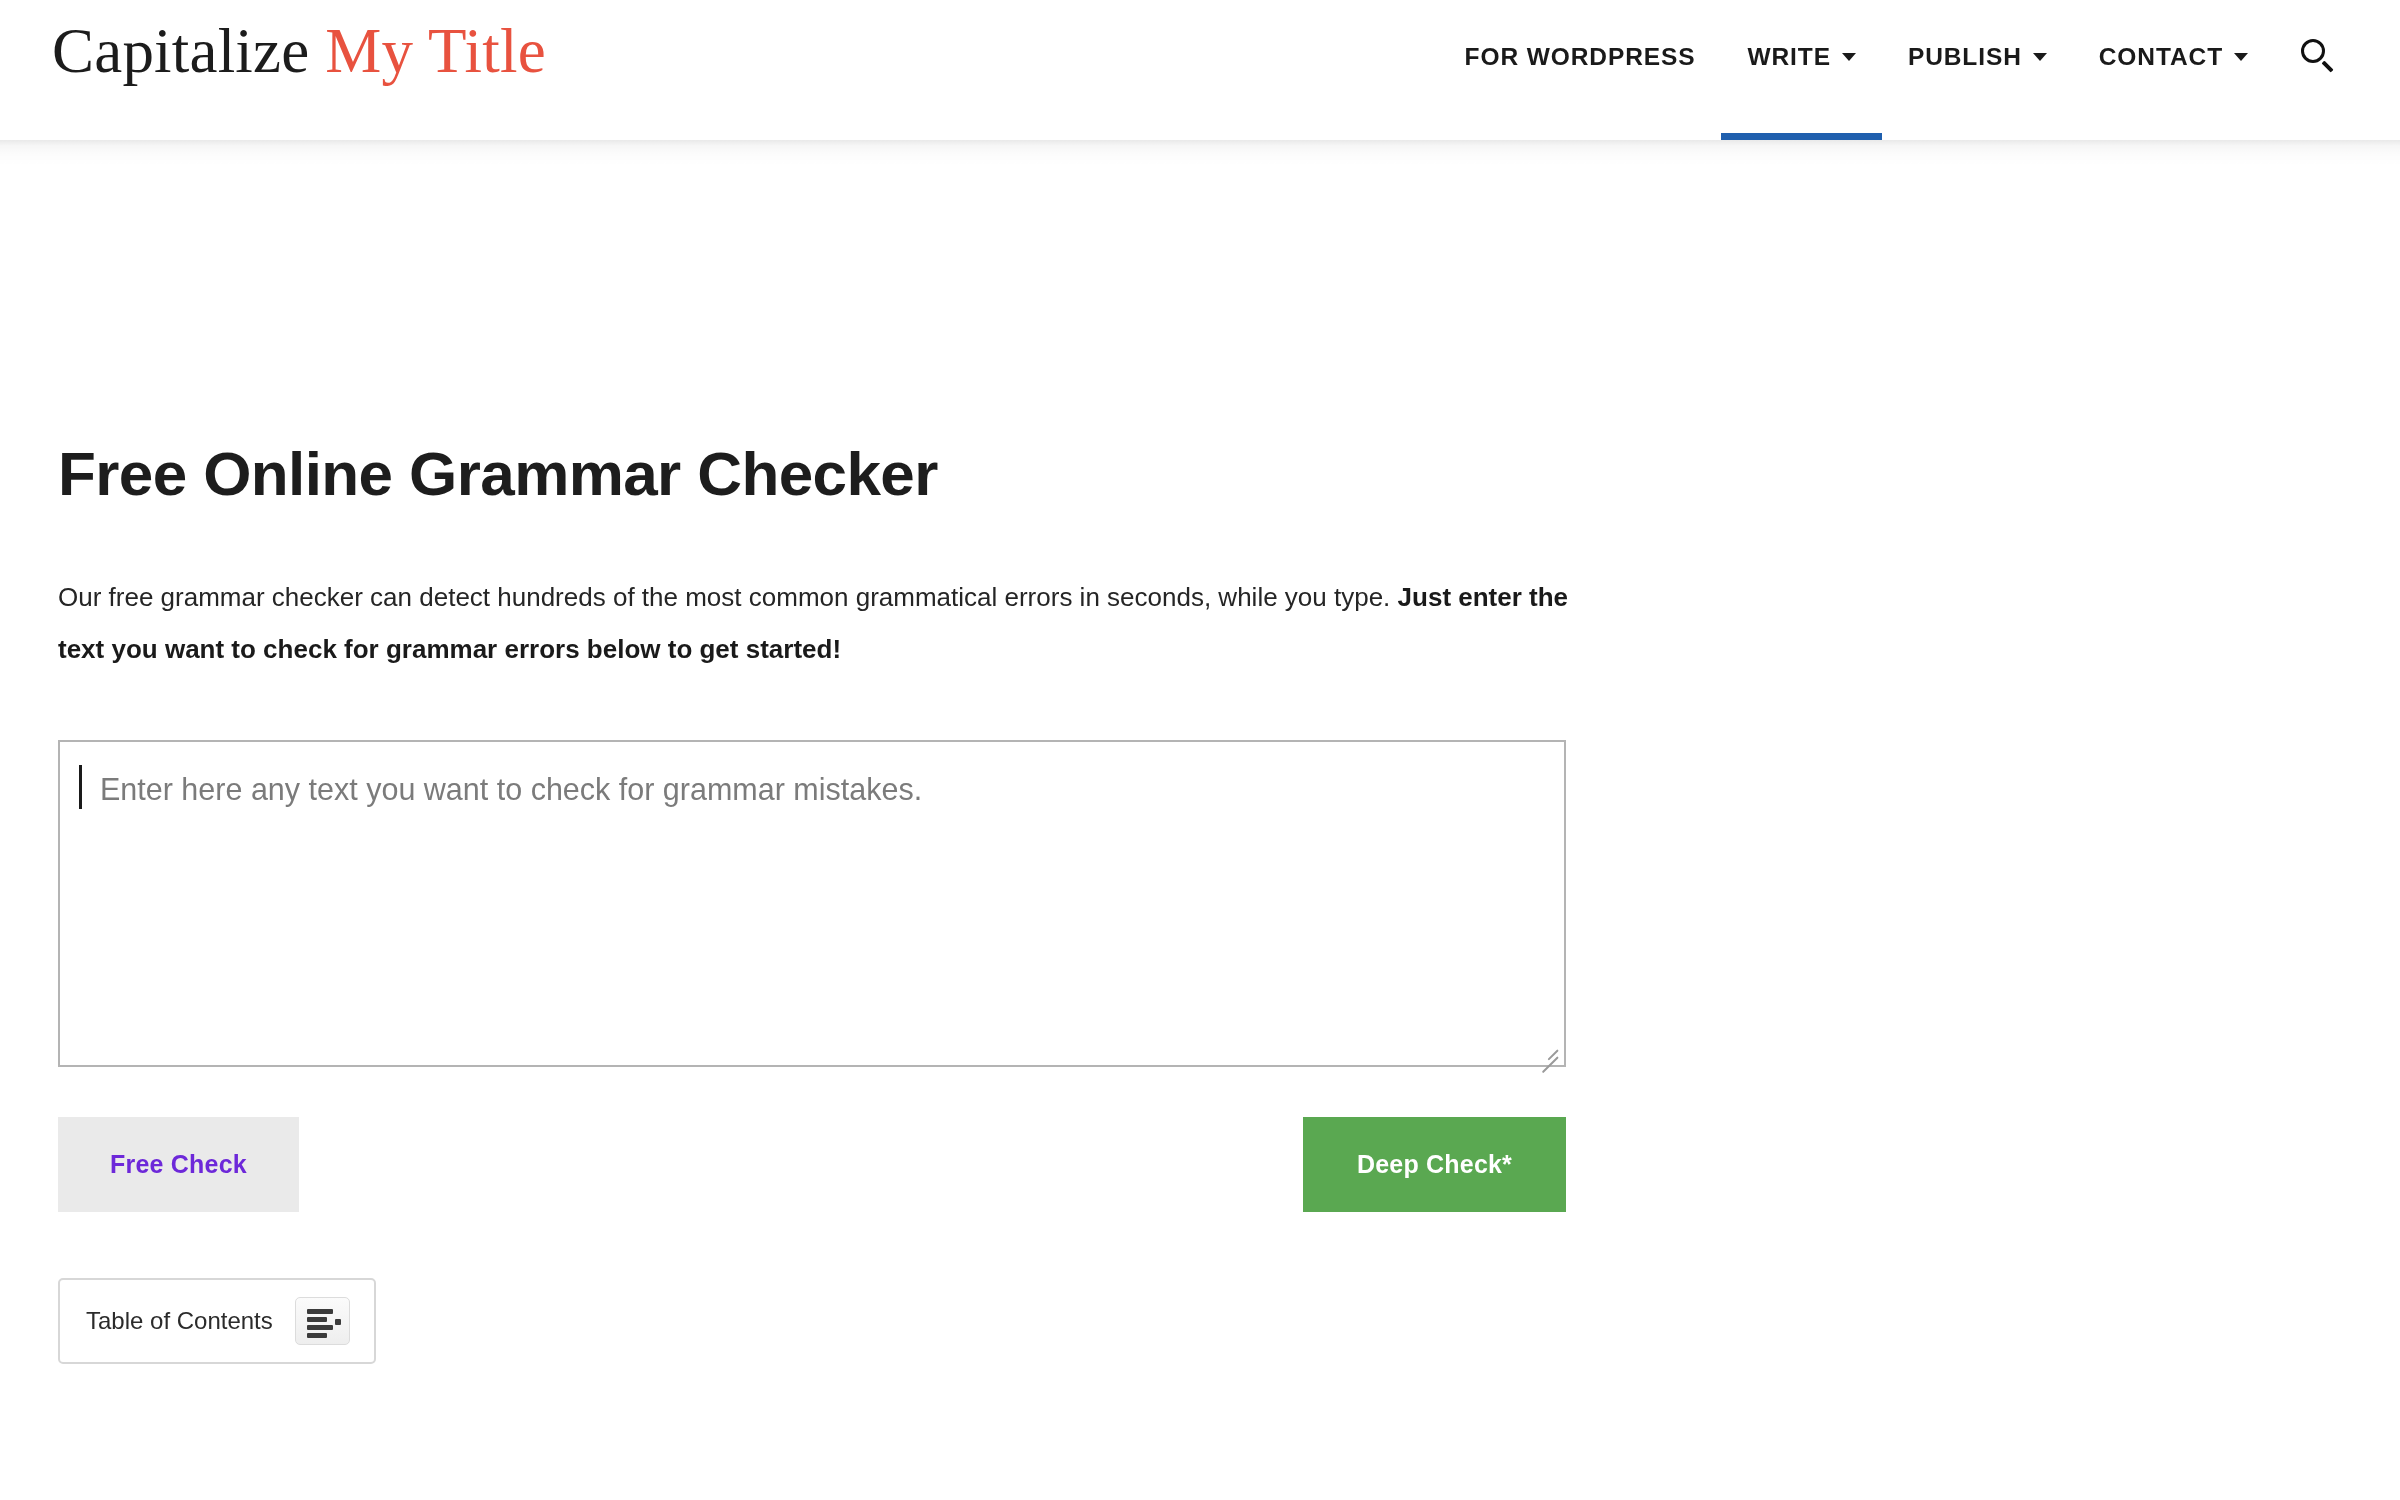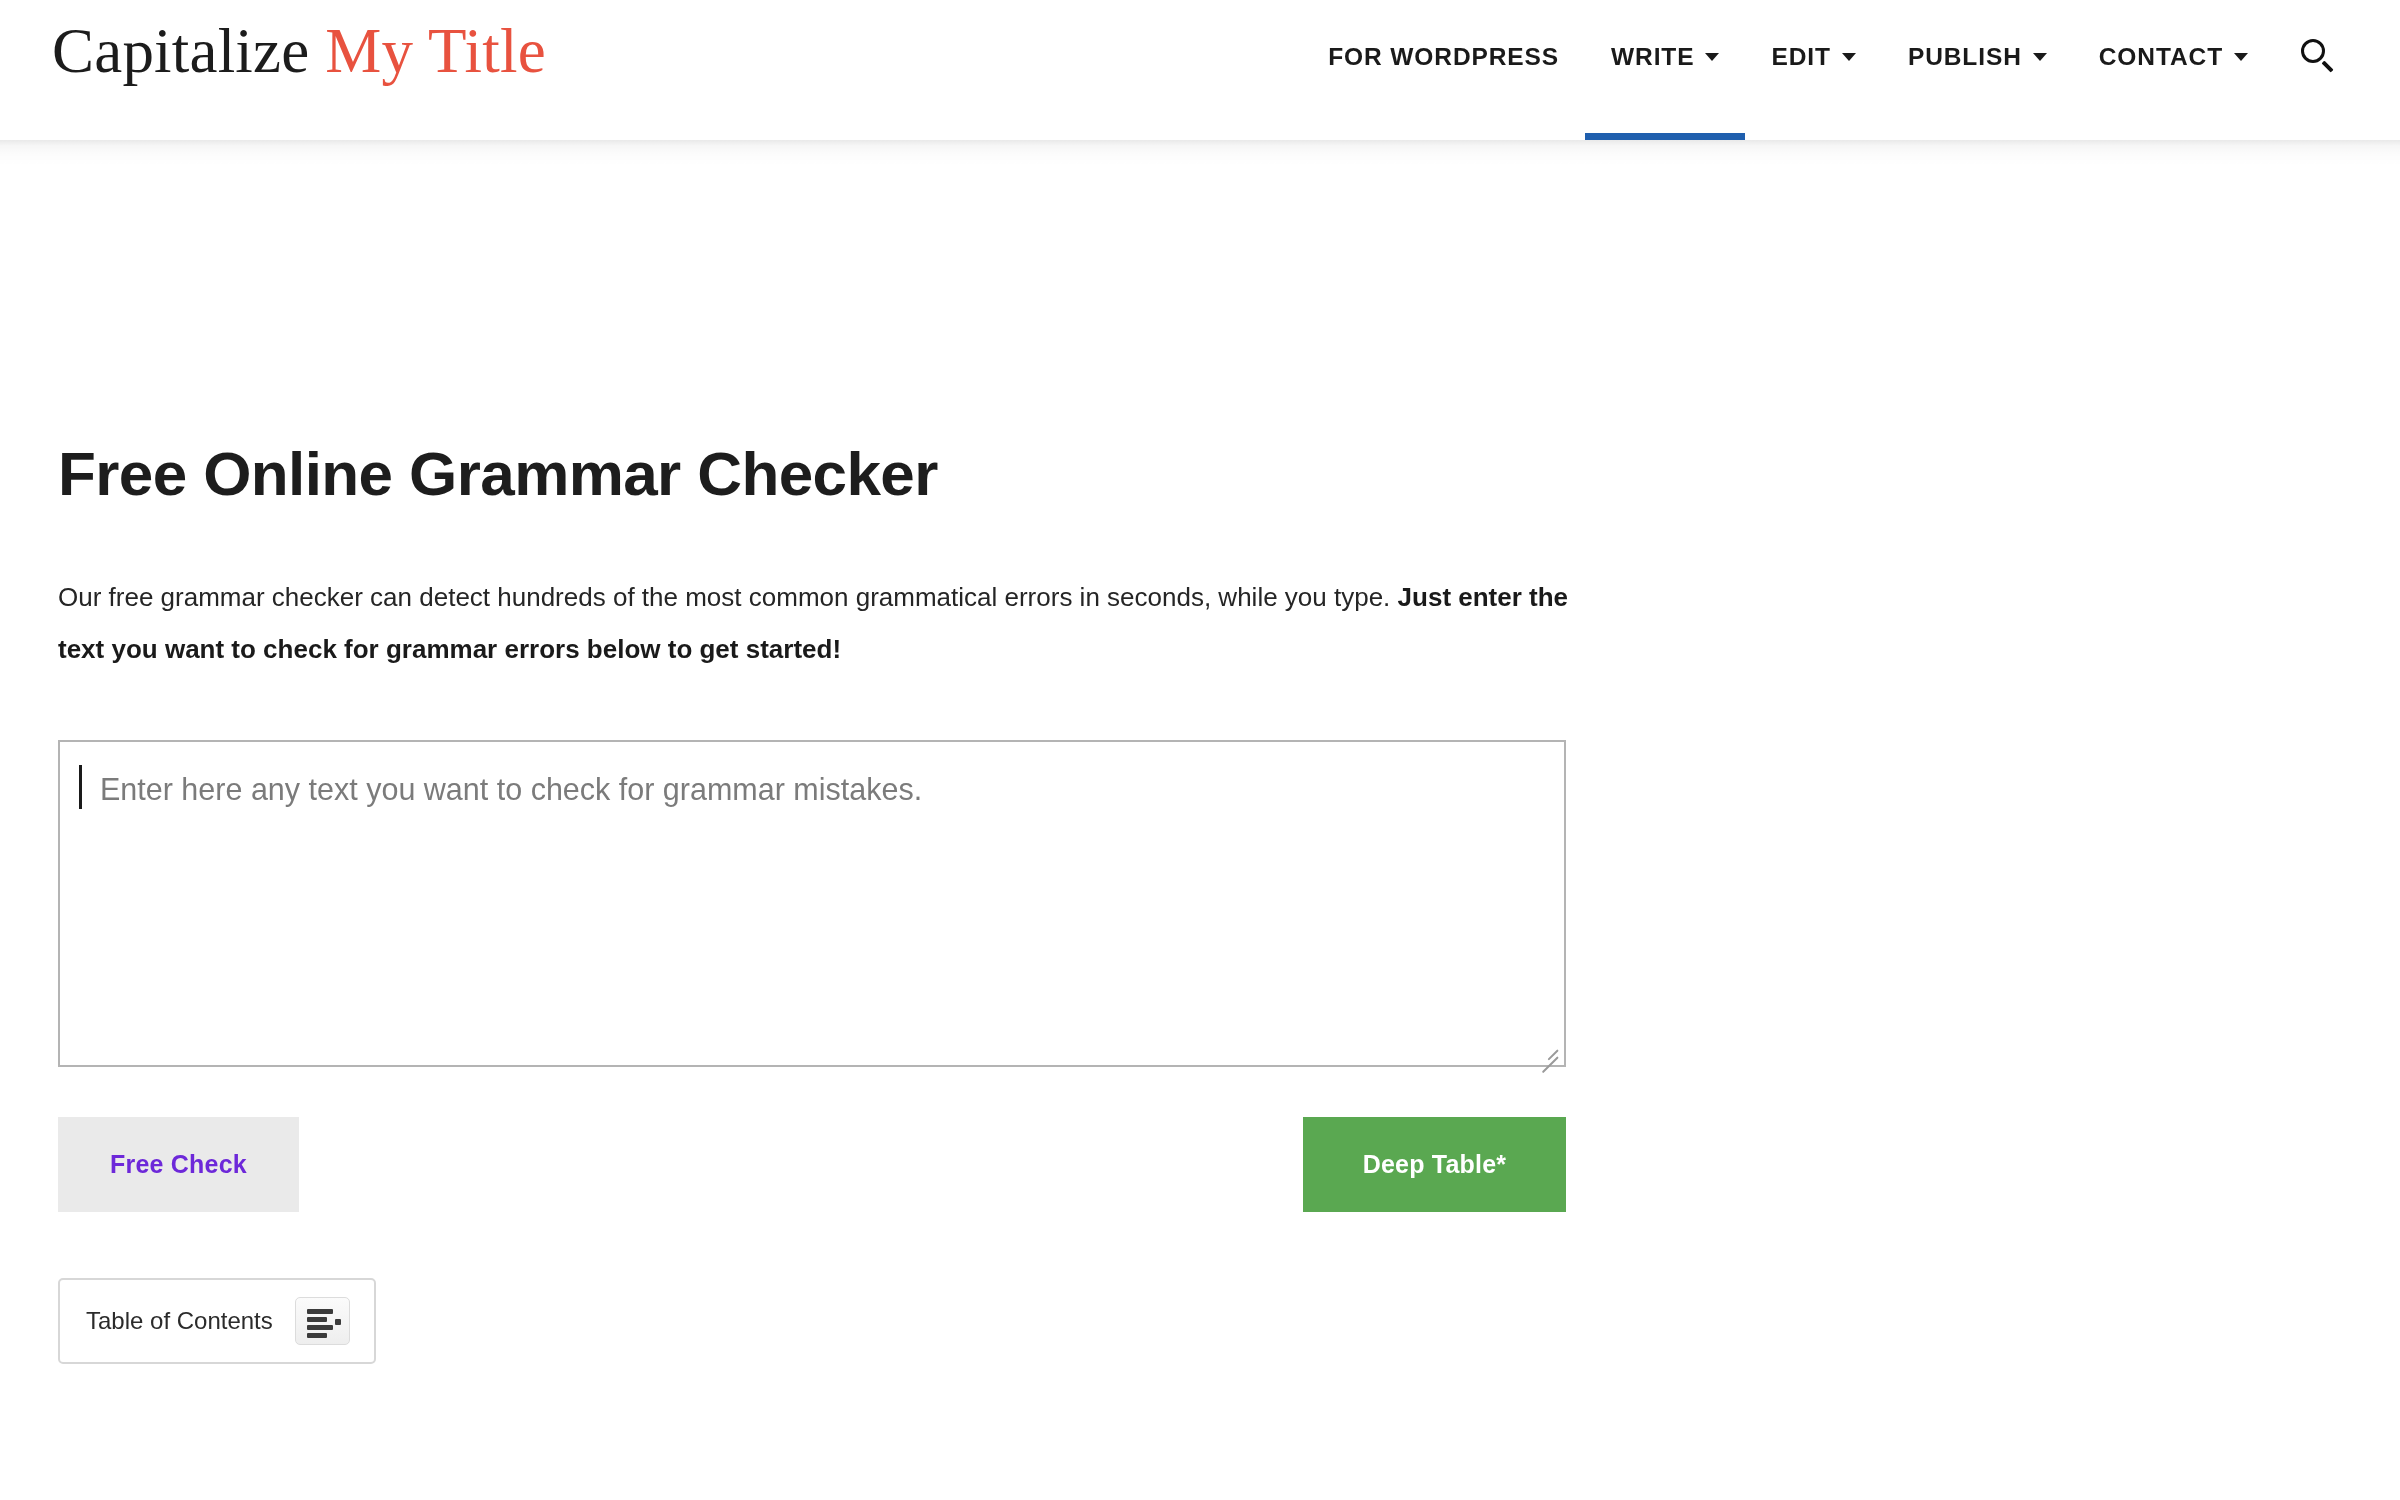--- a/index.html
+++ b/index.html
@@ -284,24 +284,20 @@
 
     <div class="nav-item">
       <span class="nav-label">FOR WORDPRESS</span>
     </div>
 
     <div class="nav-item active">
       <span class="nav-label">WRITE</span>
       <span class="caret"></span>
     </div>
 
-    <div class="nav-item">
-      <span class="nav-label">EDIT</span>
-      <span class="caret"></span>
-    </div>
 
     <div class="nav-item">
       <span class="nav-label">PUBLISH</span>
       <span class="caret"></span>
     </div>
 
     <div class="nav-item">
       <span class="nav-label">CONTACT</span>
       <span class="caret"></span>
     </div>
@@ -330,21 +326,21 @@
     <span class="text-caret"></span>
     <span class="checker-placeholder">Enter here any text you want to check for grammar mistakes.</span>
     <span class="resize-grip">
       <i class="l1"></i>
         <i class="l2"></i>
     </span>
   </div>
 
   <div class="button-row">
     <button class="btn btn-free">Free Check</button>
-    <button class="btn btn-deep">Deep Table*</button>
+    <button class="btn btn-deep">Deep Check*</button>
   </div>
 
   <div class="toc-box">
     <span class="toc-label">Table of Contents</span>
     <span class="toc-toggle">
       <span class="bar b1"></span>
       <span class="bar b2"></span>
       <span class="bar b3"></span>
       <span class="bar b4"></span>
       <span class="nib"></span>

